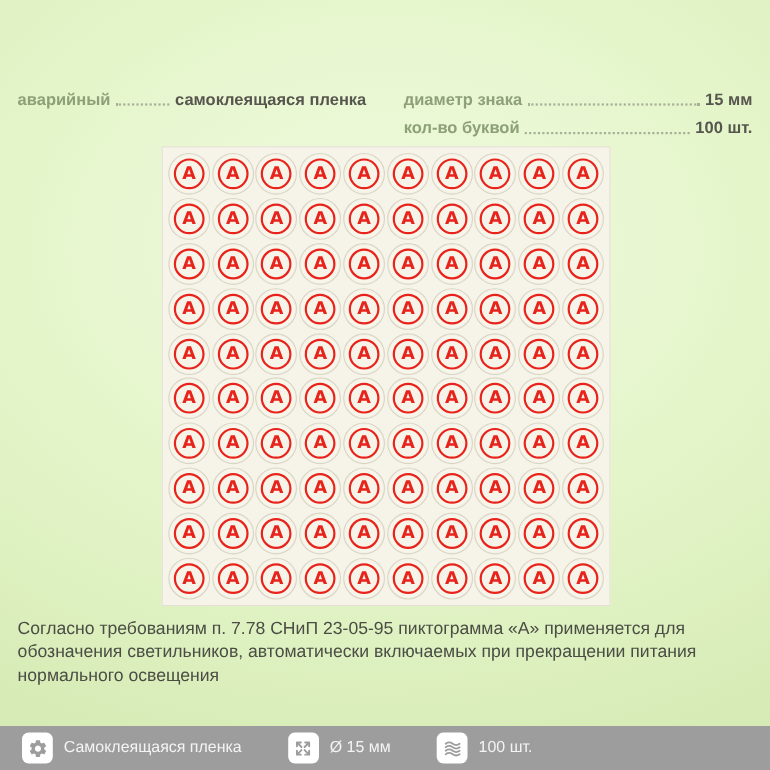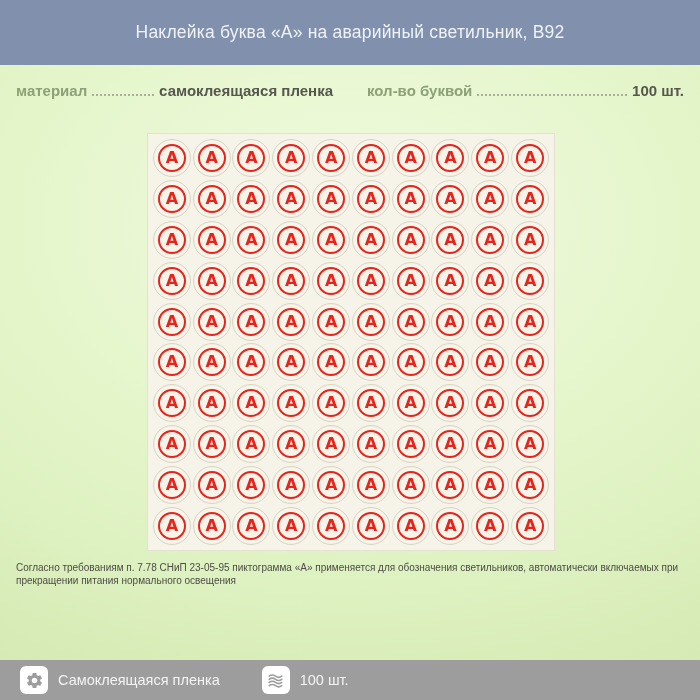--- a/index.html
+++ b/index.html
@@ -28,47 +28,49 @@
     padding:4px;box-sizing:border-box;}
   .sticker{display:flex;align-items:center;justify-content:center;}
   .diecut{width:36px;height:36px;border-radius:50%;border:1px solid #d8d5c5;background:#f8f6eb;
     display:flex;align-items:center;justify-content:center;box-shadow:inset 0 0 2px rgba(0,0,0,.06);}
   .ring{width:28px;height:28px;border-radius:50%;border:2.5px solid var(--red,#e8231b);
     box-sizing:border-box;display:flex;align-items:center;justify-content:center;background:#f6f4e9;}
   .letter{color:var(--red,#e8231b);font-weight:bold;font-size:16px;line-height:1;
     font-family:"DejaVu Sans", sans-serif;transform:translateY(-0.5px);}
   
   .notes{position:absolute;left:16px;right:10px;top:561px;}
-  .note{font-size:10px;color:#4b4c44;line-height:1.33;margin:0 0 11px 0;}
+  .note{font-size:16px;color:#4b4c44;line-height:1.33;margin:0 0 11px 0;}
   
   .footer{position:absolute;left:0;right:0;bottom:0;height:40px;background:var(--footer-bg,#9d9d9d);
     display:flex;align-items:center;padding-left:20px;box-sizing:border-box;}
   .footer-item{display:flex;align-items:center;margin-right:42px;}
   .icon-box{width:28px;height:28px;background:#ffffff;border-radius:6px;
     display:flex;align-items:center;justify-content:center;margin-right:10px;flex:0 0 auto;}
   .footer-label{color:#f4f4f4;font-size:14.5px;white-space:nowrap;}
 </style>
 </head>
 <body>
 
 <div class="page">
 
-  <div class="header">
-    <div class="header-title">Наклейка буква «А» на аварийный светильник, B92</div>
-  </div>
 
   <div class="specs">
     <div class="spec-col">
       <div class="spec-row">
-        <span class="spec-label">материал</span>
+        <span class="spec-label">аварийный</span>
         <span class="spec-dots"></span>
         <span class="spec-value">самоклеящаяся пленка</span>
       </div>
     </div>
     <div class="spec-col">
+      <div class="spec-row">
+        <span class="spec-label">диаметр знака</span>
+        <span class="spec-dots"></span>
+        <span class="spec-value">15 мм</span>
+      </div>
       <div class="spec-row">
         <span class="spec-label">кол-во буквой</span>
         <span class="spec-dots"></span>
         <span class="spec-value">100 шт.</span>
       </div>
     </div>
   </div>
 
   <div class="sheet">
     <div class="grid">
@@ -783,20 +785,28 @@
     <div class="footer-item">
       <span class="icon-box">
         <svg width="19" height="19" viewBox="0 0 24 24">
             <path fill="#9d9d9d" d="M19.14 12.94c.04-.3.06-.61.06-.94s-.02-.64-.07-.94l2.03-1.58c.18-.14.23-.41.12-.61l-1.92-3.32c-.12-.22-.37-.29-.59-.22l-2.39.96c-.5-.38-1.03-.7-1.62-.94l-.36-2.54c-.04-.24-.24-.41-.48-.41h-3.84c-.24 0-.43.17-.47.41l-.36 2.54c-.59.24-1.13.57-1.62.94l-2.39-.96c-.22-.08-.47 0-.59.22L2.74 8.87c-.12.21-.08.47.12.61l2.03 1.58c-.05.3-.09.63-.09.94s.02.64.07.94l-2.03 1.58c-.18.14-.23.41-.12.61l1.92 3.32c.12.22.37.29.59.22l2.39-.96c.5.38 1.03.7 1.62.94l.36 2.54c.05.24.24.41.48.41h3.84c.24 0 .44-.17.47-.41l.36-2.54c.59-.24 1.13-.56 1.62-.94l2.39.96c.22.08.47 0 .59-.22l1.92-3.32c.12-.22.07-.47-.12-.61l-2.01-1.58zM12 15.6c-1.98 0-3.6-1.62-3.6-3.6s1.62-3.6 3.6-3.6 3.6 1.62 3.6 3.6-1.62 3.6-3.6 3.6z"></path>
           </svg>
       </span>
       <span class="footer-label">Самоклеящаяся пленка</span>
     </div>
     <div class="footer-item">
       <span class="icon-box">
+        <svg width="19" height="19" viewBox="0 0 24 24" fill="none" stroke="#9d9d9d" stroke-width="2.2" stroke-linecap="round" stroke-linejoin="round">
+            <path d="M9.5 5H5v4.5M5 5l5.2 5.2M14.5 5H19v4.5M19 5l-5.2 5.2M9.5 19H5v-4.5M5 19l5.2-5.2M14.5 19H19v-4.5M19 19l-5.2-5.2"></path>
+          </svg>
+      </span>
+      <span class="footer-label">Ø 15 мм</span>
+    </div>
+    <div class="footer-item">
+      <span class="icon-box">
         <svg width="19" height="19" viewBox="0 0 24 24" fill="none" stroke="#9d9d9d" stroke-width="2" stroke-linecap="round">
             <path d="M4 6.5c2.7-2 5.3-2 8 0s5.3 2 8 0"></path>
             <path d="M4 10.5c2.7-2 5.3-2 8 0s5.3 2 8 0"></path>
             <path d="M4 14.5c2.7-2 5.3-2 8 0s5.3 2 8 0"></path>
             <path d="M4 18.5c2.7-2 5.3-2 8 0s5.3 2 8 0"></path>
           </svg>
       </span>
       <span class="footer-label">100 шт.</span>
     </div>
   </div>

